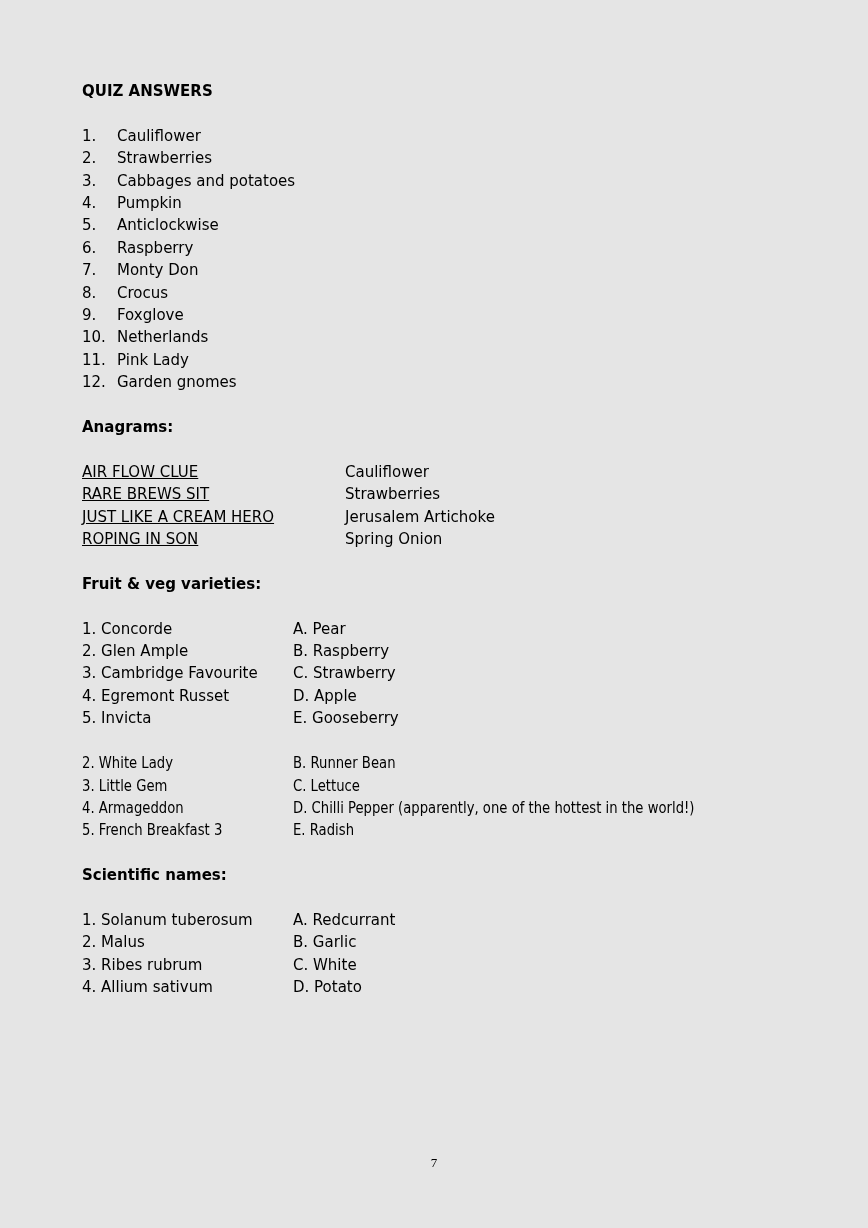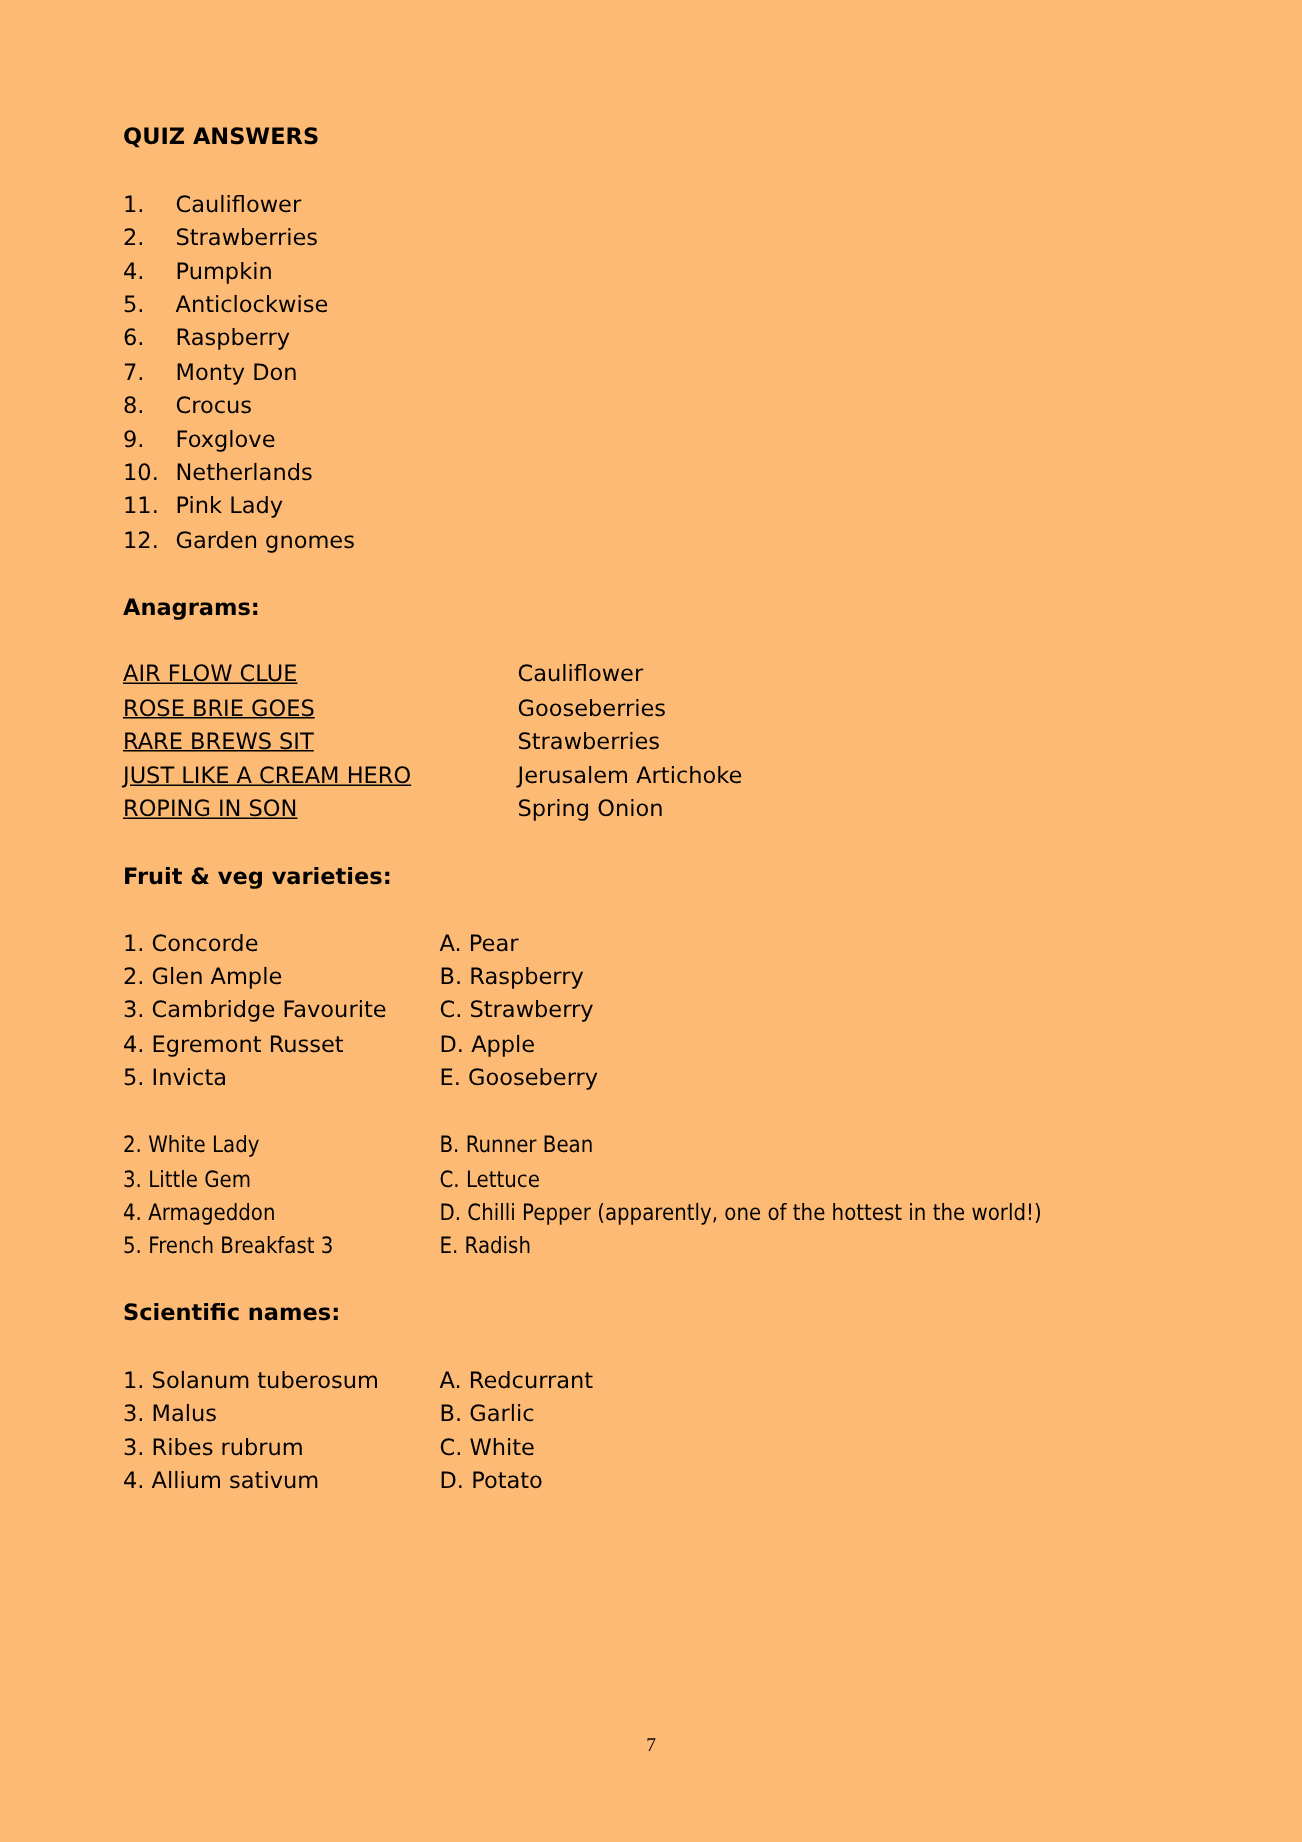--- a/index.html
+++ b/index.html
@@ -1,20 +1,20 @@
 <!DOCTYPE html>
 <html><head>
 <meta charset="utf-8">
 <style>
   html, body { margin: 0; padding: 0; background: #ffffff; }
   .page {
     position: relative;
     width: 868px;
     height: 1228px;
-    background: #fdba74;
+    background: #e5e5e5;
     font-family: "DejaVu Sans", sans-serif;
     font-size: 15px;
     color: #000000;
     overflow: hidden;
   }
   .content {
     position: absolute;
     left: 82px;
     top: 80px;
     right: 30px;
@@ -43,38 +43,38 @@
 <div class="page">
   <div class="content">
 
     <div class="block">
       <div class="line heading">QUIZ ANSWERS</div>
     </div>
 
     <div class="block">
       <div class="line"><span class="num">1.</span><span>Cauliflower</span></div>
       <div class="line"><span class="num">2.</span><span>Strawberries</span></div>
+      <div class="line"><span class="num">3.</span><span>Cabbages and potatoes</span></div>
       <div class="line"><span class="num">4.</span><span>Pumpkin</span></div>
       <div class="line"><span class="num">5.</span><span>Anticlockwise</span></div>
       <div class="line"><span class="num">6.</span><span>Raspberry</span></div>
       <div class="line"><span class="num">7.</span><span>Monty Don</span></div>
       <div class="line"><span class="num">8.</span><span>Crocus</span></div>
       <div class="line"><span class="num">9.</span><span>Foxglove</span></div>
       <div class="line"><span class="num">10.</span><span>Netherlands</span></div>
       <div class="line"><span class="num">11.</span><span>Pink Lady</span></div>
       <div class="line"><span class="num">12.</span><span>Garden gnomes</span></div>
     </div>
 
     <div class="block">
       <div class="line heading">Anagrams:</div>
     </div>
 
     <div class="block">
       <div class="line"><span class="ana-clue">AIR FLOW CLUE</span><span>Cauliflower</span></div>
-      <div class="line"><span class="ana-clue">ROSE BRIE GOES</span><span>Gooseberries</span></div>
       <div class="line"><span class="ana-clue">RARE BREWS SIT</span><span>Strawberries</span></div>
       <div class="line"><span class="ana-clue">JUST LIKE A CREAM HERO</span><span>Jerusalem Artichoke</span></div>
       <div class="line"><span class="ana-clue">ROPING IN SON</span><span>Spring Onion</span></div>
     </div>
 
     <div class="block">
       <div class="line heading">Fruit &amp; veg varieties:</div>
     </div>
 
     <div class="block">
@@ -91,21 +91,21 @@
       <div class="line"><span class="match-left cond">4. Armageddon</span><span class="cond">D. Chilli Pepper (apparently, one of the hottest in the world!)</span></div>
       <div class="line"><span class="match-left cond">5. French Breakfast 3</span><span class="cond">E. Radish</span></div>
     </div>
 
     <div class="block">
       <div class="line heading">Scientific names:</div>
     </div>
 
     <div class="block">
       <div class="line"><span class="match-left">1. Solanum tuberosum</span><span>A. Redcurrant</span></div>
-      <div class="line"><span class="match-left">3. Malus</span><span>B. Garlic</span></div>
+      <div class="line"><span class="match-left">2. Malus</span><span>B. Garlic</span></div>
       <div class="line"><span class="match-left">3. Ribes rubrum</span><span>C. White</span></div>
       <div class="line"><span class="match-left">4. Allium sativum</span><span>D. Potato</span></div>
     </div>
 
   </div>
 
   <div class="footer">7</div>
 </div>
 
 </body></html>

